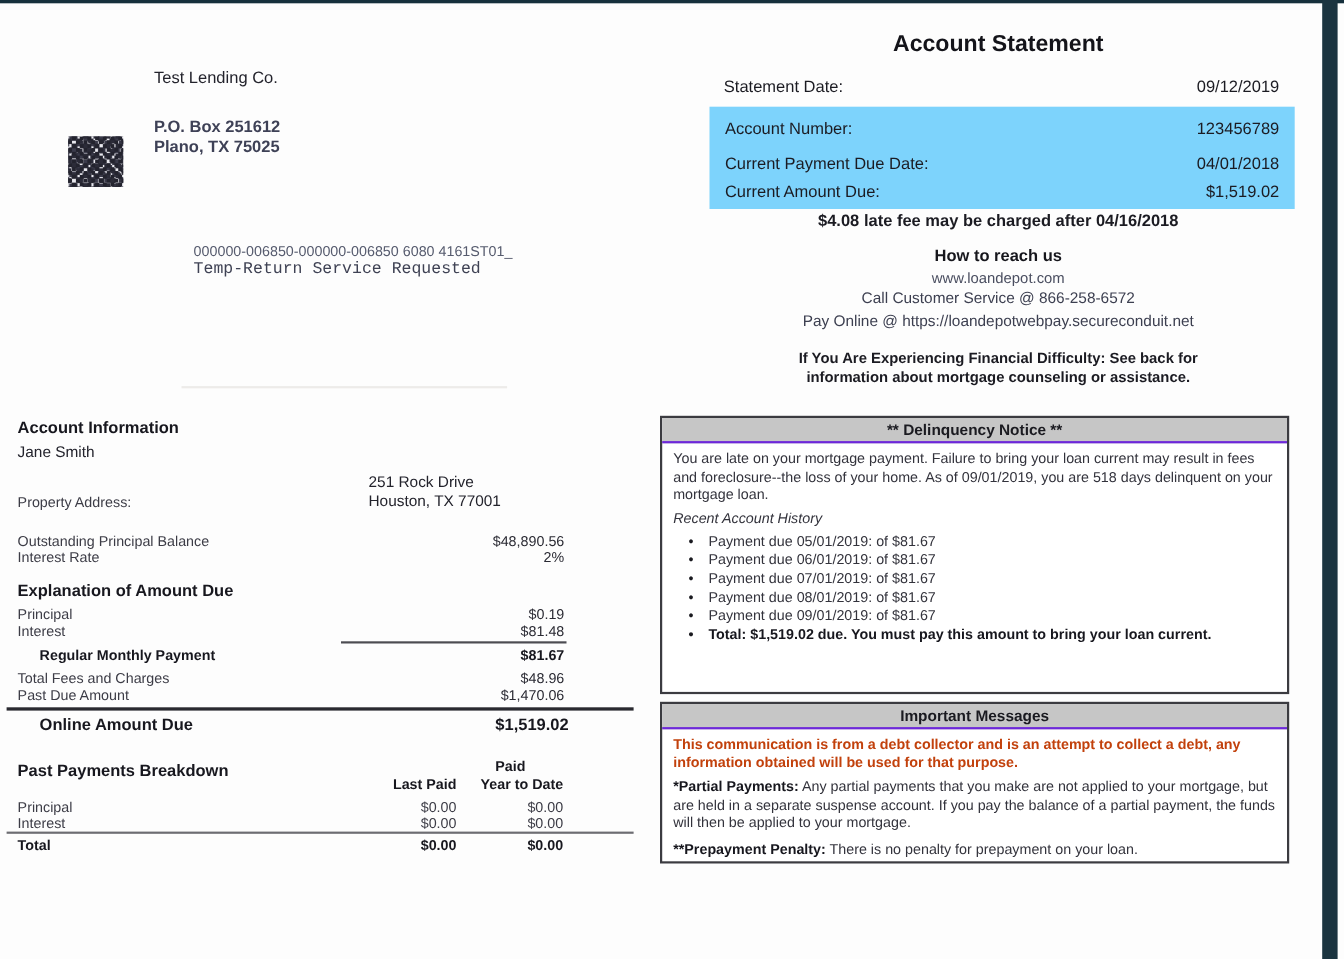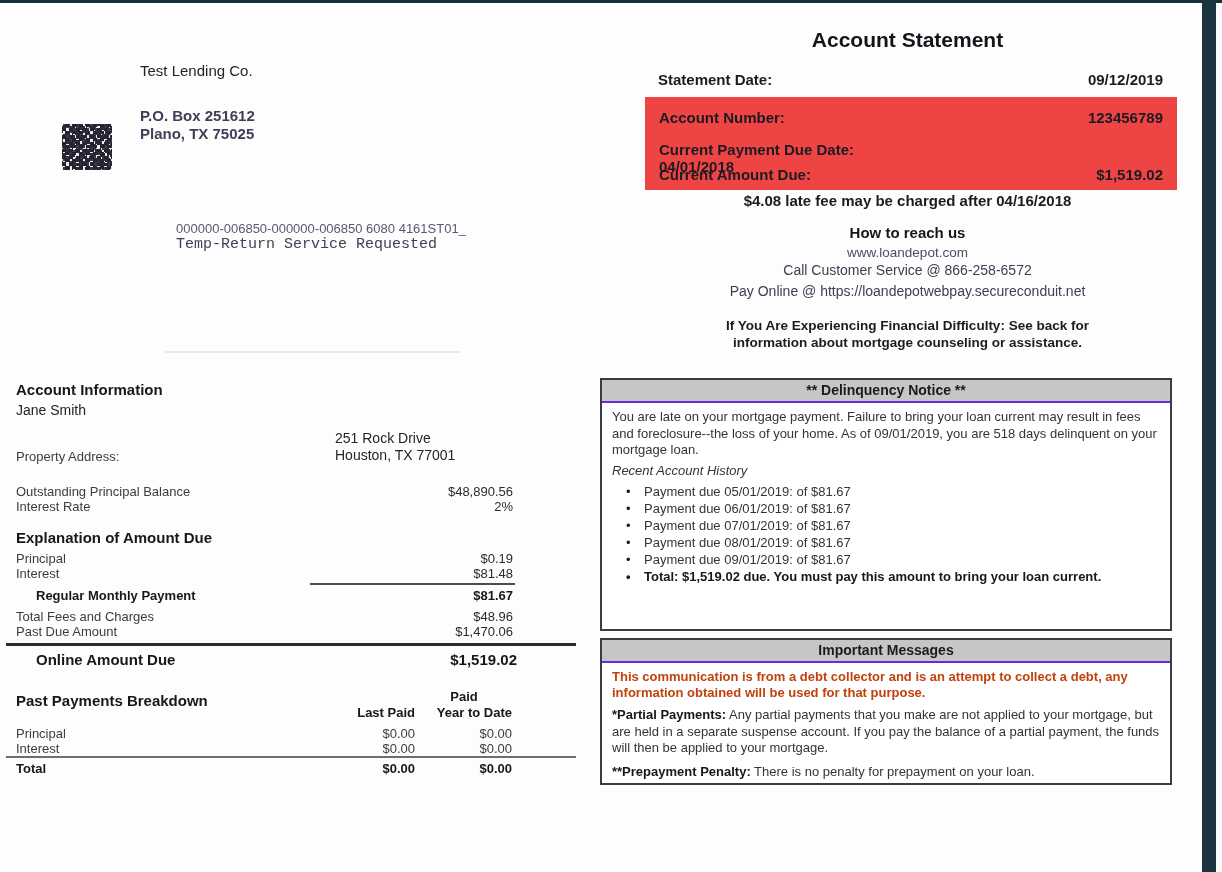--- a/index.html
+++ b/index.html
@@ -41,22 +41,22 @@
   .prow .lbl { flex:1; }
   .prow .c1 { width:115px; text-align:right; }
   .prow .c2 { width:97px; text-align:right; }
   .prow.boldrow { font-weight:bold; color:#17171e; }
   .colhead { position:absolute; font-size:13px; font-weight:bold; color:#17171e; }
 
   
   .title { position:absolute; left:640px; top:28px; width:535px; text-align:center;
            font-size:21px; font-weight:bold; color:#14141a; }
   .stmt-row { position:absolute; left:658px; width:505px; display:flex; justify-content:space-between;
-              font-size:15px; font-weight:bold; color:#1b1b22; }
-  .graybox { position:absolute; left:645px; top:97px; width:532px; height:93px; background:#ef4444; }
+              font-size:15px; font-weight:normal; color:#1b1b22;text-align:right; }
+  .graybox { position:absolute; left:645px; top:97px; width:532px; height:93px; background:#7dd3fc; }
   .graybox .stmt-row { left:14px; width:504px; }
   .center-line { position:absolute; left:640px; width:535px; text-align:center; }
   .latefee { font-size:15px; font-weight:bold; color:#1b1b22; }
   .reach-h { font-size:15px; font-weight:bold; color:#16161c; }
   .weblink { font-size:13.5px; color:#4a4e60; }
   .contact-line { font-size:14px; color:#3c3f50; }
   .hardship { font-size:13.5px; font-weight:bold; color:#1b1b22; }
 
   
   .nbox { position:absolute; left:600px; width:572px; border:2px solid #3b3b40; background:#fff; }
@@ -95,21 +95,21 @@
   <div class="stmt-row" style="top:71px;">
     <span>Statement Date:</span>
     <span>09/12/2019</span>
   </div>
 
   <div class="graybox">
     <div class="stmt-row" style="top:12px;">
       <span>Account Number:</span>
       <span>123456789</span>
     </div>
-    <div class="stmt-row" style="top:44px;flex-direction:column;">
+    <div class="stmt-row" style="top:44px;">
       <span>Current Payment Due Date:</span>
       <span>04/01/2018</span>
     </div>
     <div class="stmt-row" style="top:69px;">
       <span>Current Amount Due:</span>
       <span>$1,519.02</span>
     </div>
   </div>
 
   <div class="center-line latefee" style="top:192px;">$4.08 late fee may be charged after 04/16/2018</div>

